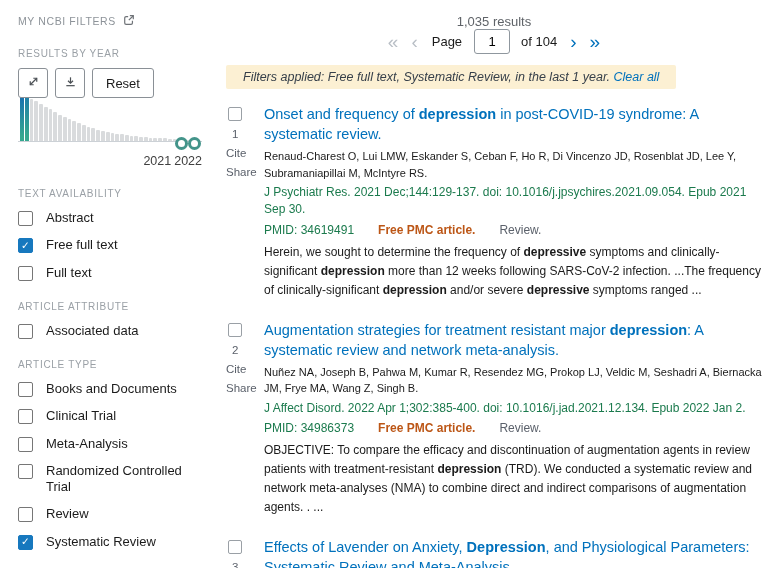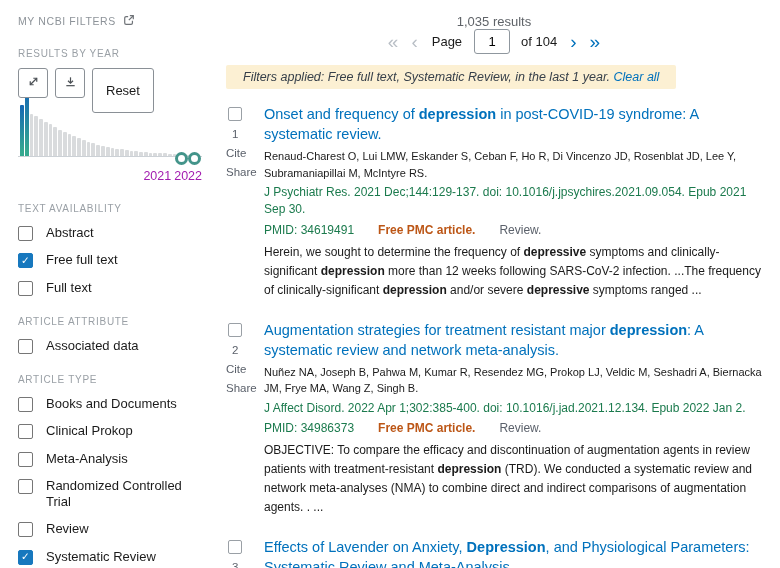--- a/index.html
+++ b/index.html
@@ -11,28 +11,28 @@
   }
   .app { display:flex; padding:14px 0 0 18px; }
 
   
   aside { width:184px; flex:none; }
   .sidebar-header { display:flex; align-items:center; gap:7px; color:#8d9399; font-size:10.5px; letter-spacing:.6px; }
   .sidebar-header svg { stroke:#6f7378; }
   .section-label { color:#9aa0a6; font-size:10px; letter-spacing:.7px; margin:20px 0 2px; }
   .chart-toolbar { display:flex; gap:7px; margin-top:9px; position:relative; z-index:3; }
   .icon-btn { width:30px; height:30px; border:1px solid #8a9096; border-radius:3px; background:#fff; display:flex; align-items:center; justify-content:center; padding:0; cursor:pointer; }
-  .reset-btn { height:45px; padding:0 13px; border:1px solid #8a9096; border-radius:3px; background:#fff; font-size:13px; font-family:inherit; cursor:pointer; color:#1b1b1b; }
+  .reset-btn { height:30px; padding:0 13px; border:1px solid #8a9096; border-radius:3px; background:#fff; font-size:13px; font-family:inherit; cursor:pointer; color:#1b1b1b; }
   .histogram { position:relative; display:flex; align-items:flex-end; gap:1px; height:68px; margin-top:-24px; border-bottom:1px solid #ccd1d6; padding:0 2px; }
   .bar { flex:1; background:var(--bar-gray); border-radius:1px 1px 0 0; min-width:2px; }
   .bar-hl { background:linear-gradient(180deg, var(--bar-top) 0%, var(--bar-bottom) 92%); }
   .handle { position:absolute; bottom:-9px; width:13px; height:13px; border:3px solid #43948a; border-radius:50%; background:#fff; z-index:2; }
   .handle-left { right:14px; }
   .handle-right { right:1px; }
-  .year-labels { display:flex; justify-content:flex-end; gap:3px; font-size:12.5px; margin-top:12px; color:#a21caf; }
+  .year-labels { display:flex; justify-content:flex-end; gap:3px; font-size:12.5px; margin-top:12px; color:#404040; }
   .filter-row { display:flex; align-items:flex-start; gap:13px; margin:11px 0; font-size:13px; line-height:1.25; cursor:pointer; }
   .checkbox { width:15px; height:15px; border:1px solid #767676; border-radius:2px; flex:none; background:#fff; display:flex; align-items:center; justify-content:center; font-size:10.5px; color:#fff; margin-top:1px; }
   .checkbox.checked { background:var(--accent); border-color:var(--accent); font-weight:bold; }
 
   
   main { margin-left:24px; width:536px; }
   .results-header { display:flex; justify-content:space-between; align-items:center;flex-direction:column; }
   .results-count { color:#5f6368; font-size:13px; }
   .pagination { display:flex; align-items:center; gap:9px; font-size:13px; }
   .pg-btn { background:none; border:none; font-size:19px; line-height:1; padding:0 2px; color:var(--link-blue); cursor:pointer; font-family:inherit; }
@@ -172,21 +172,21 @@
           </div>
         </div>
         <div class="filter-section">
           <div class="section-label">ARTICLE TYPE</div>
           <div class="filter-row">
             <span class="checkbox"></span>
             <span class="filter-label">Books and Documents</span>
           </div>
           <div class="filter-row">
             <span class="checkbox"></span>
-            <span class="filter-label">Clinical Prokop</span>
+            <span class="filter-label">Clinical Trial</span>
           </div>
           <div class="filter-row">
             <span class="checkbox"></span>
             <span class="filter-label">Meta-Analysis</span>
           </div>
           <div class="filter-row">
             <span class="checkbox"></span>
             <span class="filter-label">Randomized Controlled Trial</span>
           </div>
           <div class="filter-row">

